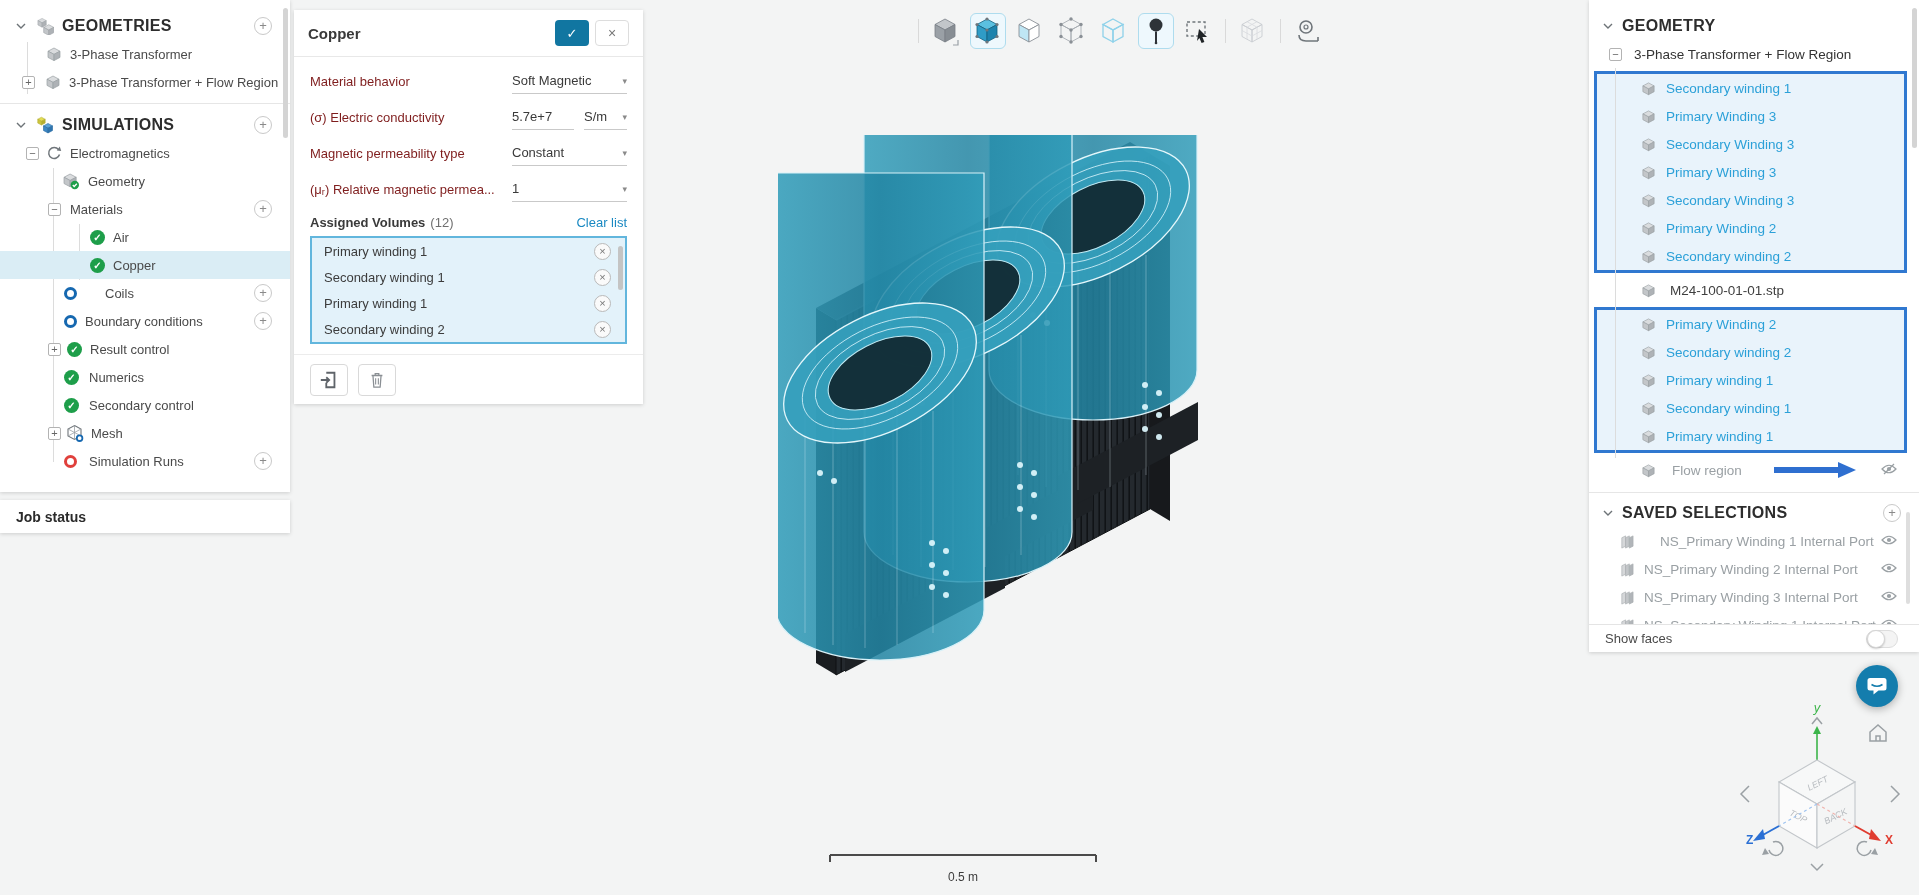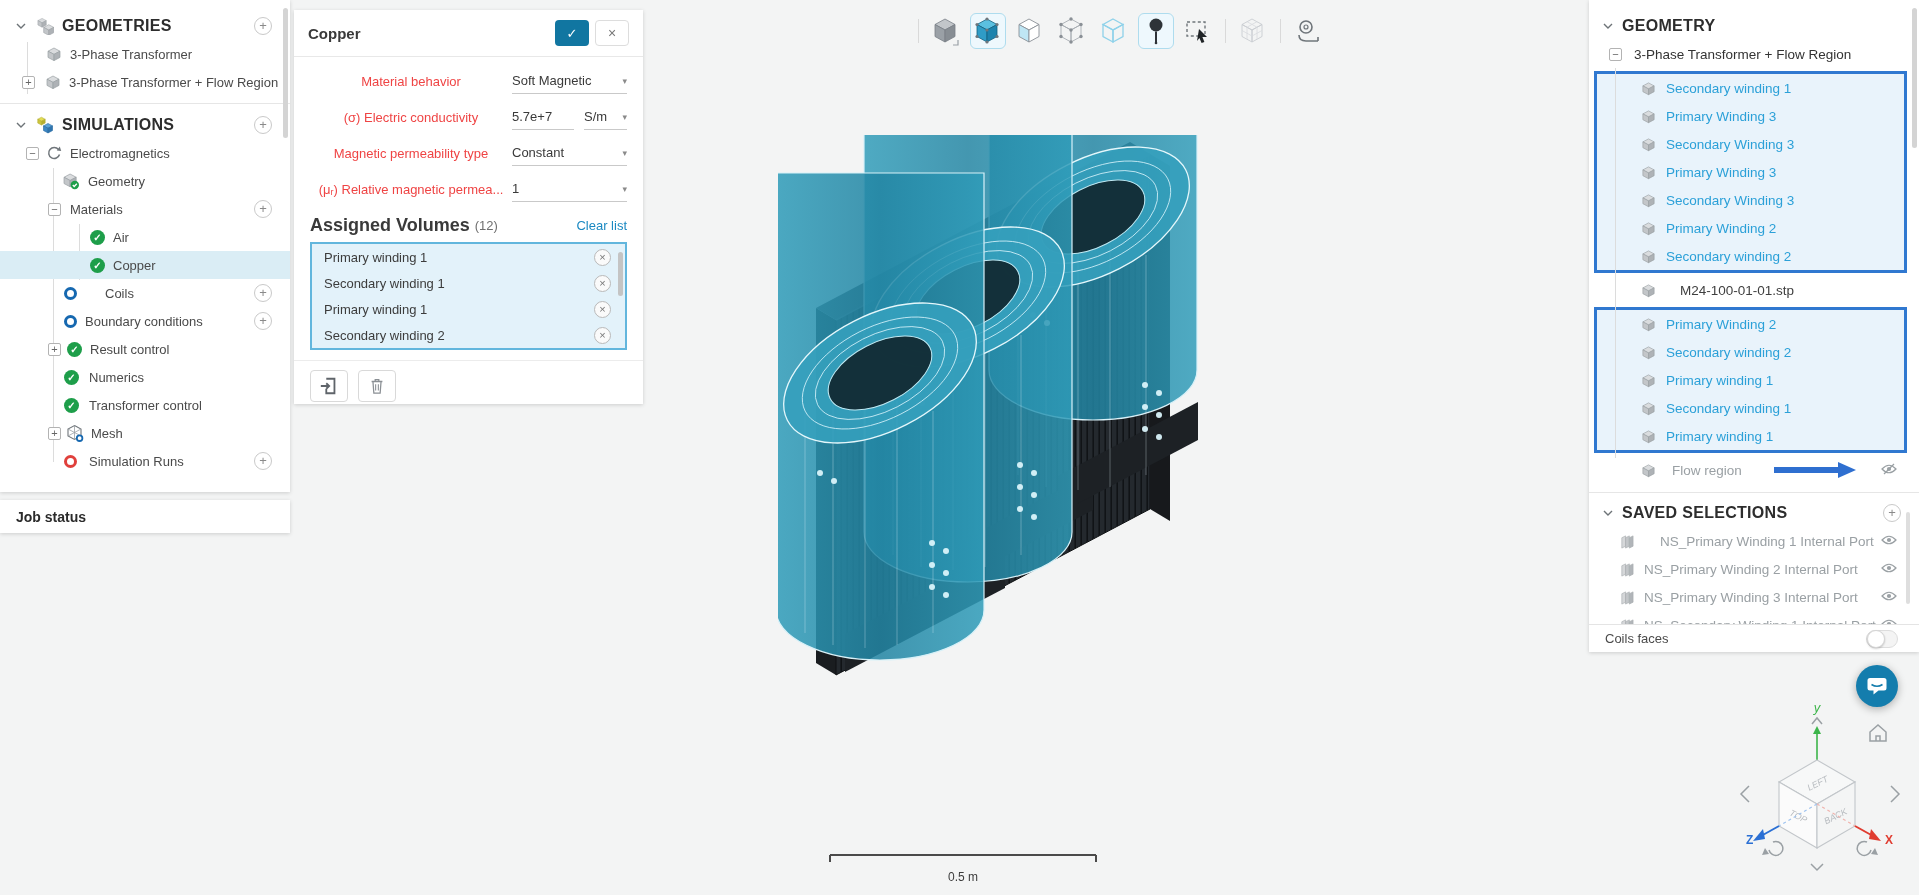--- a/index.html
+++ b/index.html
@@ -22,21 +22,21 @@
   .chk{flex:none;width:15px;height:15px;border-radius:50%;background:#1e9e4a;color:#fff;font-size:10px;
        line-height:15px;text-align:center;font-weight:bold;}
   .ring{flex:none;width:13px;height:13px;border-radius:50%;box-sizing:border-box;}
   .ring.b{border:3.5px solid #1668b0;}
   .ring.r{border:3.5px solid #e0403c;}
   .vl{position:absolute;width:1px;background:#dcdcdc;}
   .divider{height:1px;background:#e6e6e6;margin:7px 0;}
   svg.chev{flex:none;}
   
   .fieldrow{display:flex;align-items:center;height:36px;padding:0 16px;position:relative;}
-  .flabel{flex:1;color:#ef4444;font-size:13px;text-align:center;}
+  .flabel{flex:1;color:#7f1d1d;font-size:13px;}
   .fval{display:flex;align-items:center;border-bottom:1px solid #c9c9c9;height:24px;font-size:13px;color:#3a3a3a;}
   .chevd{color:#8a8a8a;font-size:9px;margin-left:auto;padding-left:6px;}
   .xcirc{width:17px;height:17px;border:1px solid #b9b9b9;border-radius:50%;background:#fafafa;color:#777;
        font-size:11px;line-height:15px;text-align:center;box-sizing:border-box;flex:none;}
   .footbtn{width:36px;height:30px;border:1px solid #d9d9d9;border-radius:4px;background:#fff;
        display:flex;align-items:center;justify-content:center;}
   
   .tbicon{width:36px;height:36px;border-radius:6px;display:flex;align-items:center;justify-content:center;flex:none;}
   .tbicon.active{border:1px solid #aedcee;background:#eef8fd;box-sizing:border-box;}
   .tbsep{width:1px;height:24px;background:#d9d9d9;margin:0 3px;flex:none;}
@@ -409,21 +409,21 @@
     <span class="exp" style="margin-left:48px">+</span>
     <span class="chk" style="margin-left:6px">✓</span>
     <span style="margin-left:8px">Result control</span>
   </div>
   <div class="trow">
     <span class="chk" style="margin-left:64px">✓</span>
     <span style="margin-left:10px">Numerics</span>
   </div>
   <div class="trow">
     <span class="chk" style="margin-left:64px">✓</span>
-    <span style="margin-left:10px">Transformer control</span>
+    <span style="margin-left:10px">Secondary control</span>
   </div>
   <div class="trow">
     <span class="exp" style="margin-left:48px">+</span>
     <svg width="18" height="18" style="margin-left:5px">
         <use href="#sym-mesh"></use>
       </svg>
     <span style="margin-left:7px">Mesh</span>
   </div>
   <div class="trow">
     <span class="ring r" style="margin-left:64px"></span>
@@ -473,21 +473,21 @@
   </div>
   <div class="fieldrow">
     <span class="flabel">(μᵣ) Relative magnetic permea...</span>
     <div class="fval" style="width:115px;">
       <span>1</span>
       <span class="chevd">▾</span>
     </div>
   </div>
 
   <div style="display:flex;align-items:center;padding:8px 16px 6px;">
-    <span style="font-weight:bold;font-size:18px;color:#3a3a3a;">Assigned Volumes</span>
+    <span style="font-weight:bold;font-size:13px;color:#3a3a3a;">Assigned Volumes</span>
     <span style="margin-left:5px;color:#6f6f6f;">(12)</span>
     <span style="margin-left:auto;color:#1a89c2;font-size:13px;">Clear list</span>
   </div>
 
   <div style="margin:0 16px;border:2px solid #62b6dd;background:#e3f2fa;position:relative;height:108px;box-sizing:border-box;overflow:hidden;">
     <div class="trow" style="height:26px;">
       <span style="margin-left:12px;color:#3c3c3c;">Primary winding 1</span>
       <span class="xcirc" style="position:absolute;right:14px;">×</span>
     </div>
     <div class="trow" style="height:26px;">
@@ -575,21 +575,21 @@
           <use href="#sym-cube"></use>
         </svg>
       <span class="lbl-hl" style="margin-left:10px">Secondary winding 2</span>
     </div>
   </div>
 
   <div class="rrow">
     <svg width="15" height="15" style="margin-left:52px">
         <use href="#sym-cube"></use>
       </svg>
-    <span style="margin-left:24px;color:#3f3f3f;">M24-100-01-01.stp</span>
+    <span style="margin-left:14px;color:#3f3f3f;">M24-100-01-01.stp</span>
   </div>
 
   <div class="selbox">
     <div class="rrow">
       <svg width="15" height="15" style="margin-left:44px">
           <use href="#sym-cube"></use>
         </svg>
       <span class="lbl-hl" style="margin-left:10px">Primary Winding 2</span>
     </div>
     <div class="rrow">
@@ -672,21 +672,21 @@
     <svg width="15" height="15" style="margin-left:30px">
         <use href="#sym-faces"></use>
       </svg>
     <span class="lbl-gray" style="margin-left:10px">NS_Secondary Winding 1 Internal Port</span>
     <span class="eyebox"><svg width="16" height="12">
           <use href="#sym-eye"></use>
         </svg></span>
   </div>
 
   <div style="position:absolute;left:0;bottom:0;width:330px;height:27px;border-top:1px solid #e4e4e4;background:#fff;display:flex;align-items:center;">
-    <span style="margin-left:16px;color:#4a4a4a;">Coils faces</span>
+    <span style="margin-left:16px;color:#4a4a4a;">Show faces</span>
     <span class="toggle">
         <span class="knob"></span>
       </span>
   </div>
 
   <div class="scrollthumb" style="right:2px;top:8px;width:5px;height:140px;"></div>
   <div class="scrollthumb" style="right:9px;top:512px;width:4px;height:92px;background:#dedede;"></div>
 </div>
 
 <div class="chatbtn">

